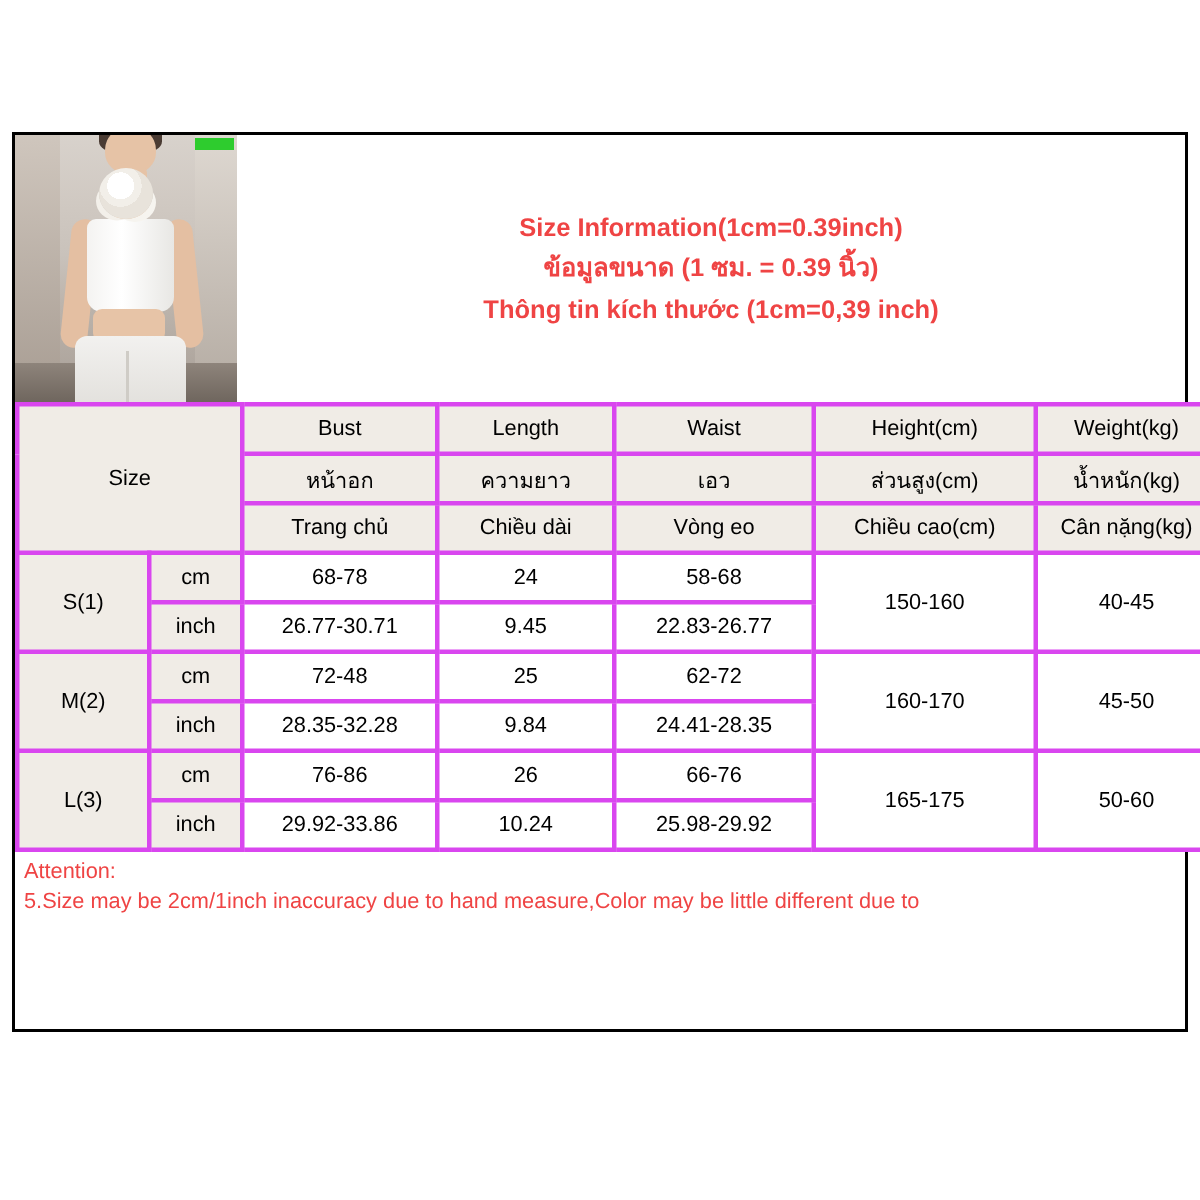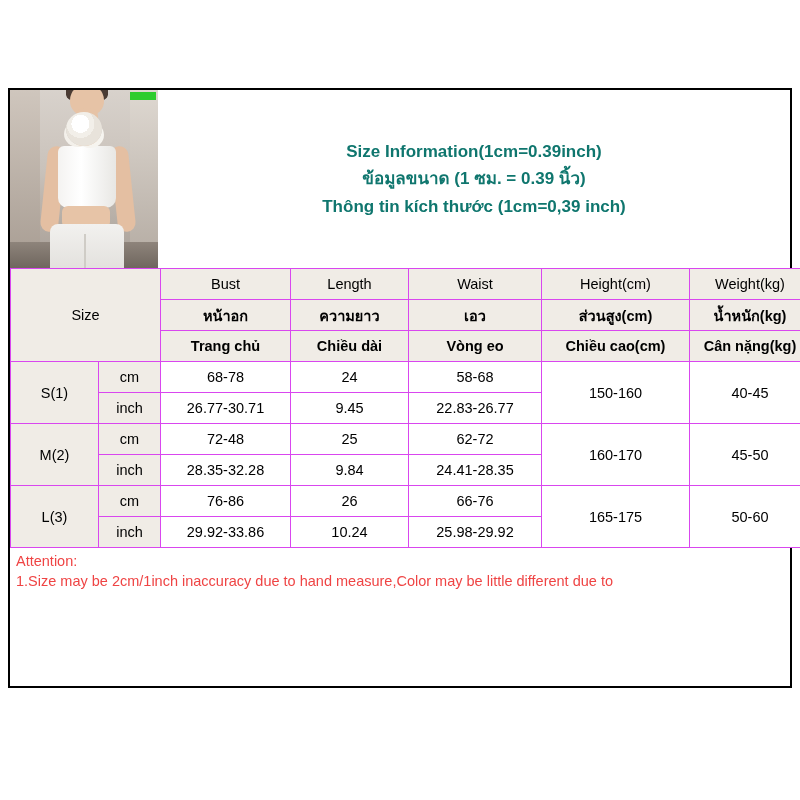--- a/index.html
+++ b/index.html
@@ -141,47 +141,47 @@
     flex-direction: column;
     align-items: center;
     justify-content: center;
     gap: 6px;
     padding: 0 10px;
     background: #ffffff;
   }
   .title-line {
     font-size: 17px;
     font-weight: bold;
-    color: #0f766e;
+    color: #ef4444;
     text-align: center;
     line-height: 1.25;
     white-space: nowrap;
   }
   
   table.size-table {
     border-collapse: collapse;
     width: 100%;
     table-layout: fixed;
   }
   table.size-table td, table.size-table th {
-    border: 1px solid #d946ef;
+    border: 3px solid #d946ef;
     font-size: 14.5px;
     color: #000000;
     text-align: center;
     padding: 0;
     height: 30px;
     font-weight: normal;
     background: #ffffff;
   }
   .hdr {
     background: #f0ece6 !important;
     font-weight: bold;
   }
   .hdr.sub {
-    font-weight: bold;
+    font-weight: normal;
     margin-top: 32px;
   }
   .size-label {
     background: #f0ece6 !important;
     font-weight: bold;
     font-size: 15px;
   }
   .size-word {
     background: #f0ece6 !important;
     font-weight: bold;
@@ -321,17 +321,17 @@
           <td class="unit-cell">inch</td>
           <td>29.92-33.86</td>
           <td>10.24</td>
           <td>25.98-29.92</td>
         </tr>
       </tbody>
     </table>
 
     <div class="attention">
       <div>Attention:</div>
-      <div>1.Size may be 2cm/1inch inaccuracy due to hand measure,Color may be little different due to</div>
+      <div>5.Size may be 2cm/1inch inaccuracy due to hand measure,Color may be little different due to</div>
     </div>
 
   </div>
 </div>
 
 </body></html>

